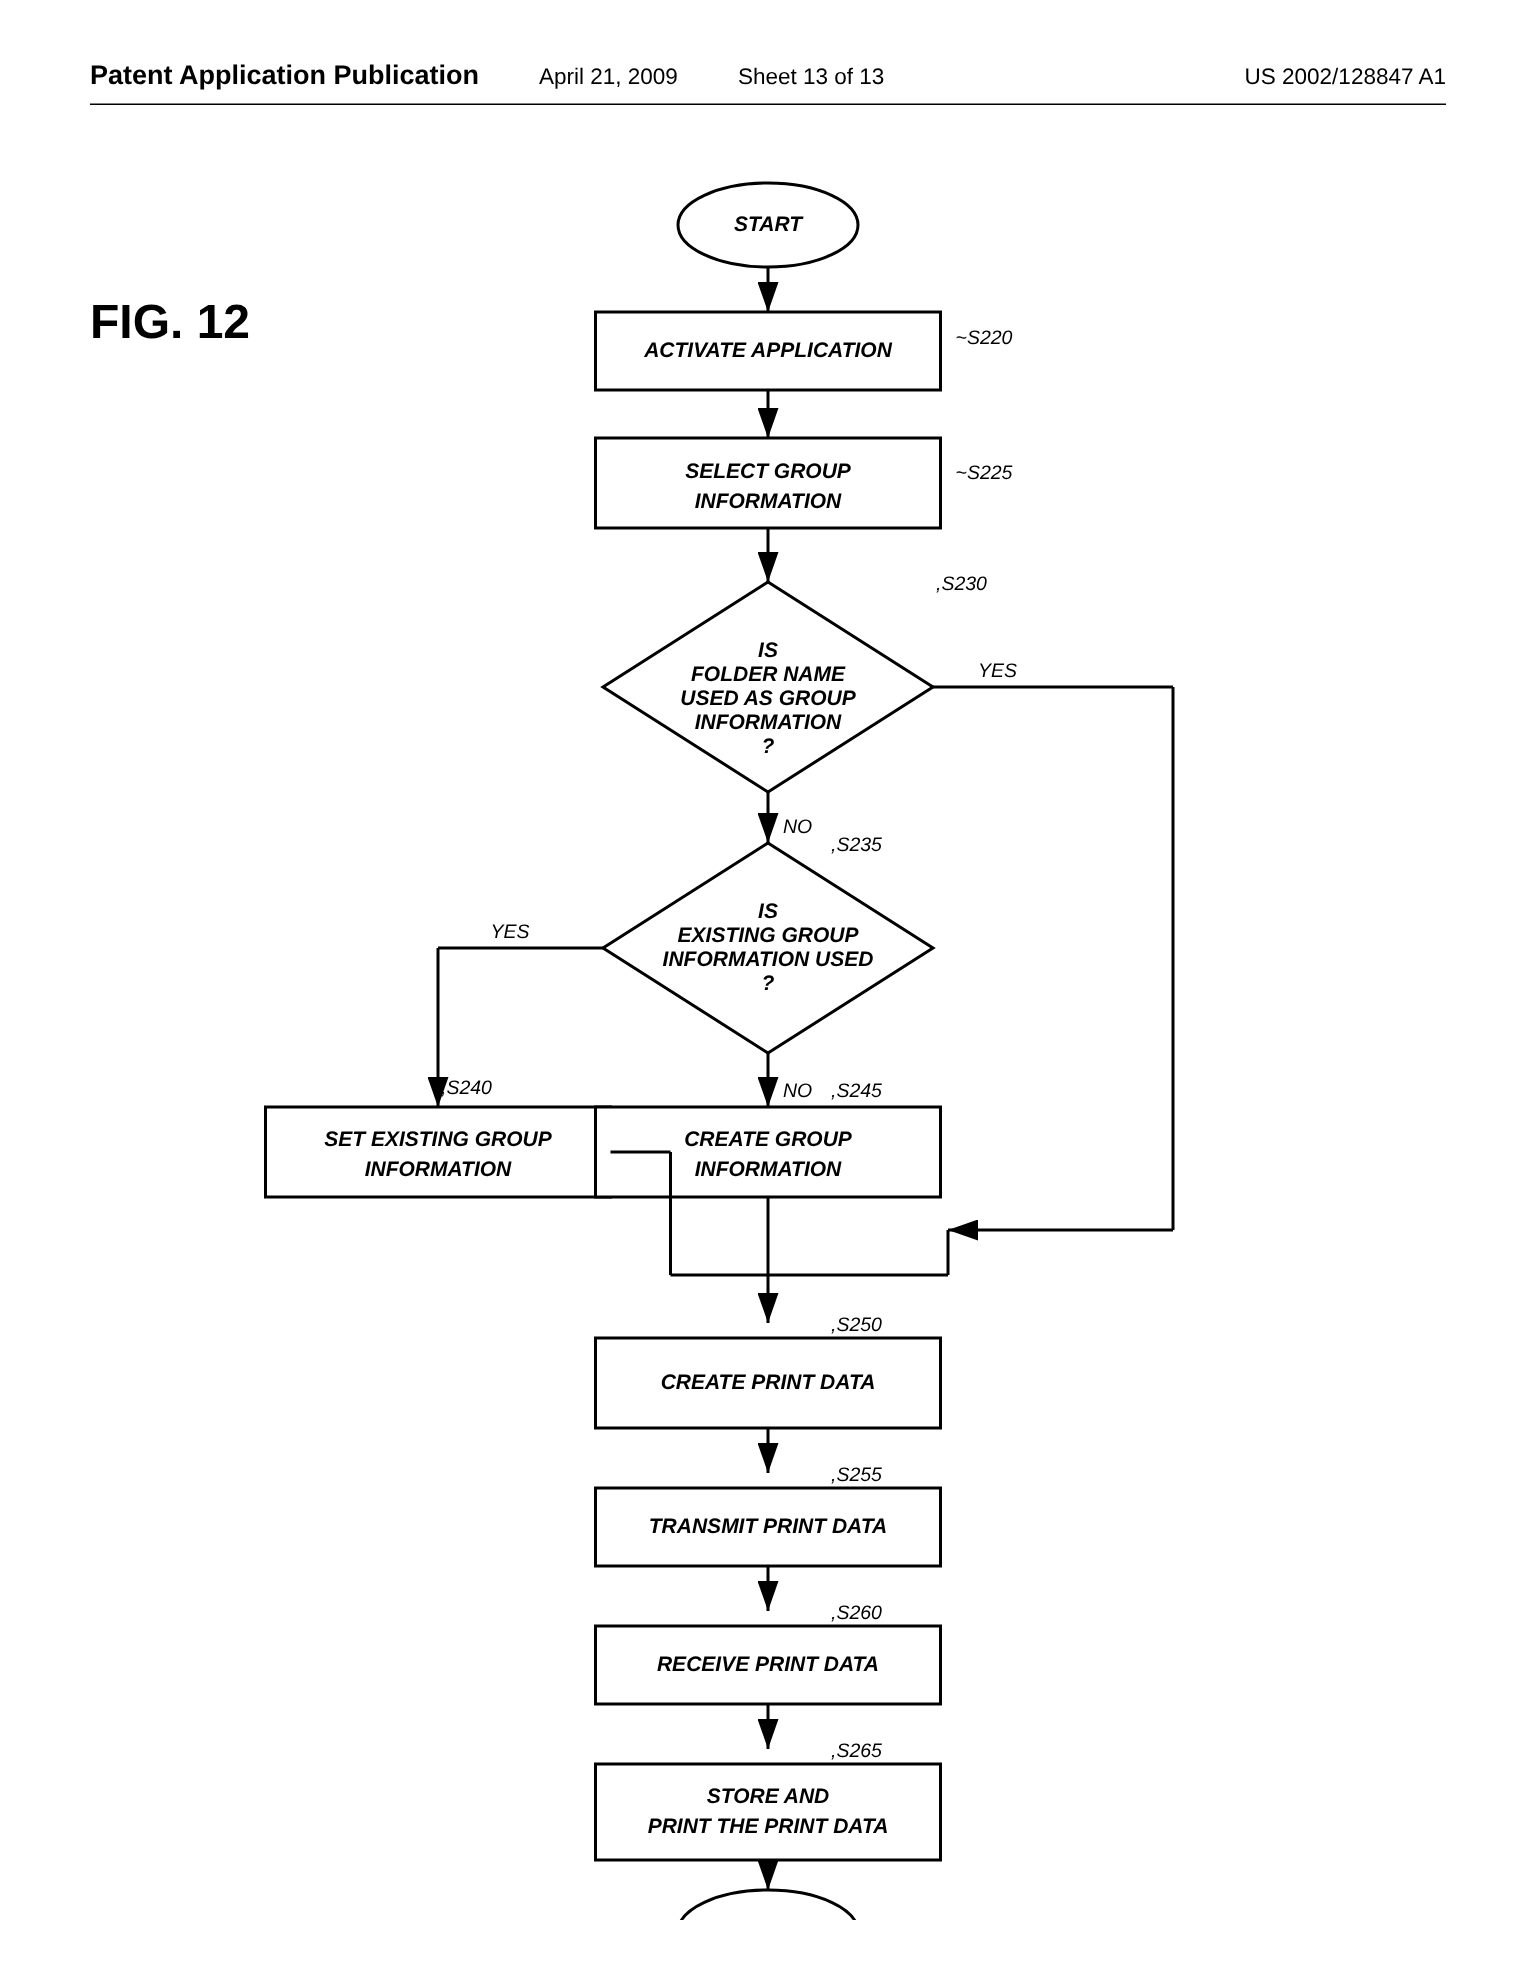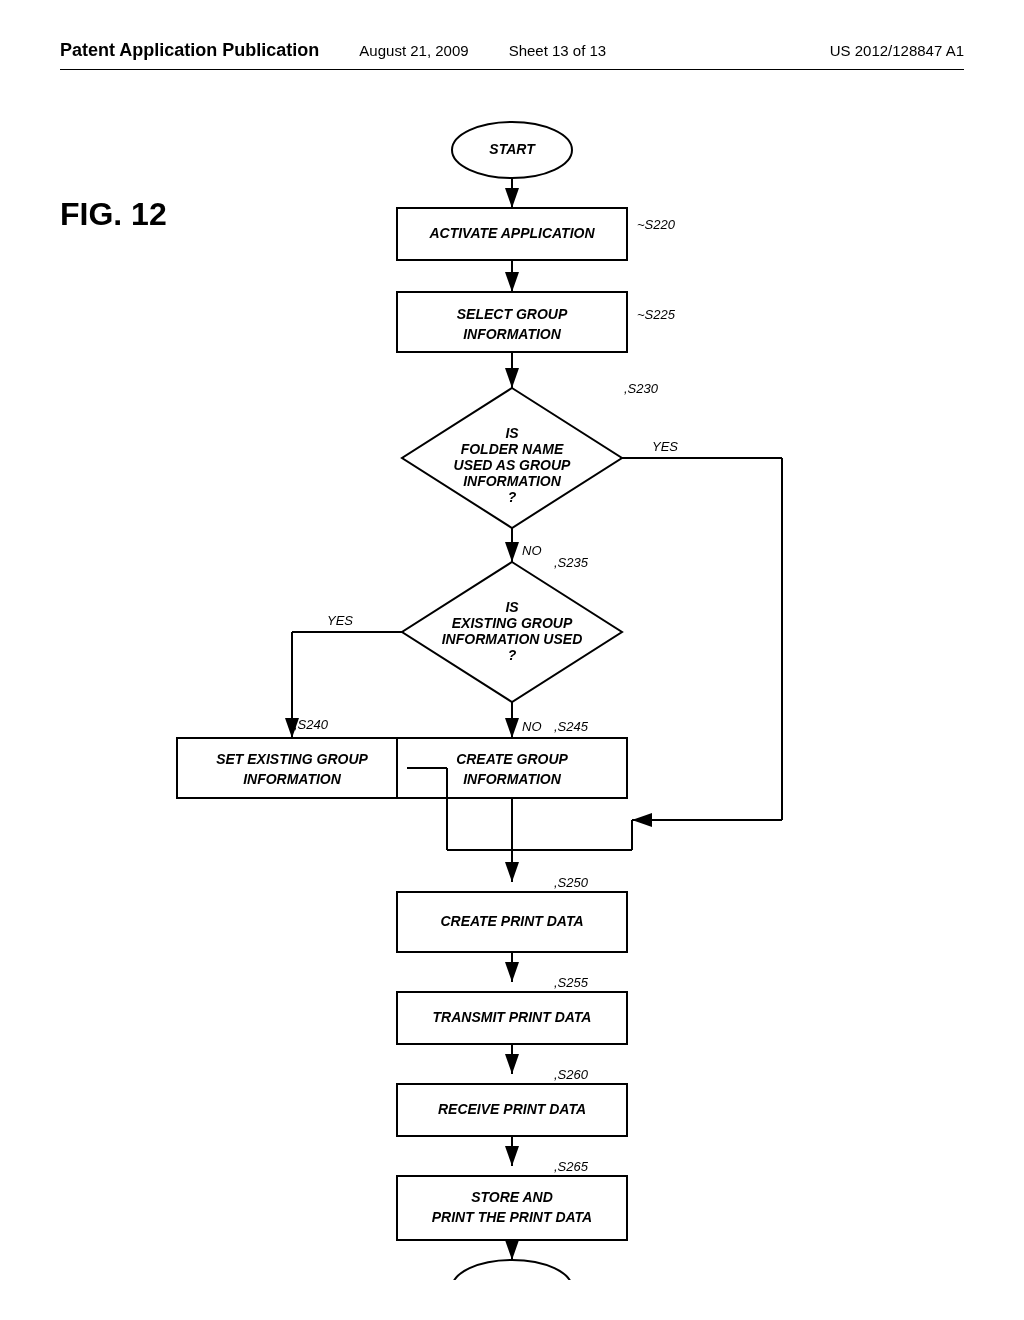--- a/index.html
+++ b/index.html
@@ -93,23 +93,23 @@
       stroke-width: 2;
       fill: none;
     }
   </style>
 </head>
 <body>
 
 <div class="page">
   <div class="header">
     <span class="header-left">Patent Application Publication</span>
-    <span style="font-size:15px;">August 21, 2009</span>
+    <span style="font-size:15px;">April 21, 2009</span>
     <span style="font-size:15px;">Sheet 13 of 13</span>
-    <span style="font-size:15px; margin-left:auto;">US 2012/128847 A1</span>
+    <span style="font-size:15px; margin-left:auto;">US 2002/128847 A1</span>
   </div>
 
   <div class="fig-label">FIG. 12</div>
 
   <div class="flowchart-container">
     <svg width="820" height="1180" viewBox="0 0 820 1180">
       <defs>
         <marker id="arrowhead" markerWidth="10" markerHeight="7" refX="10" refY="3.5" orient="auto">
           <polygon points="0 0, 10 3.5, 0 7" fill="#000"></polygon>
         </marker>

